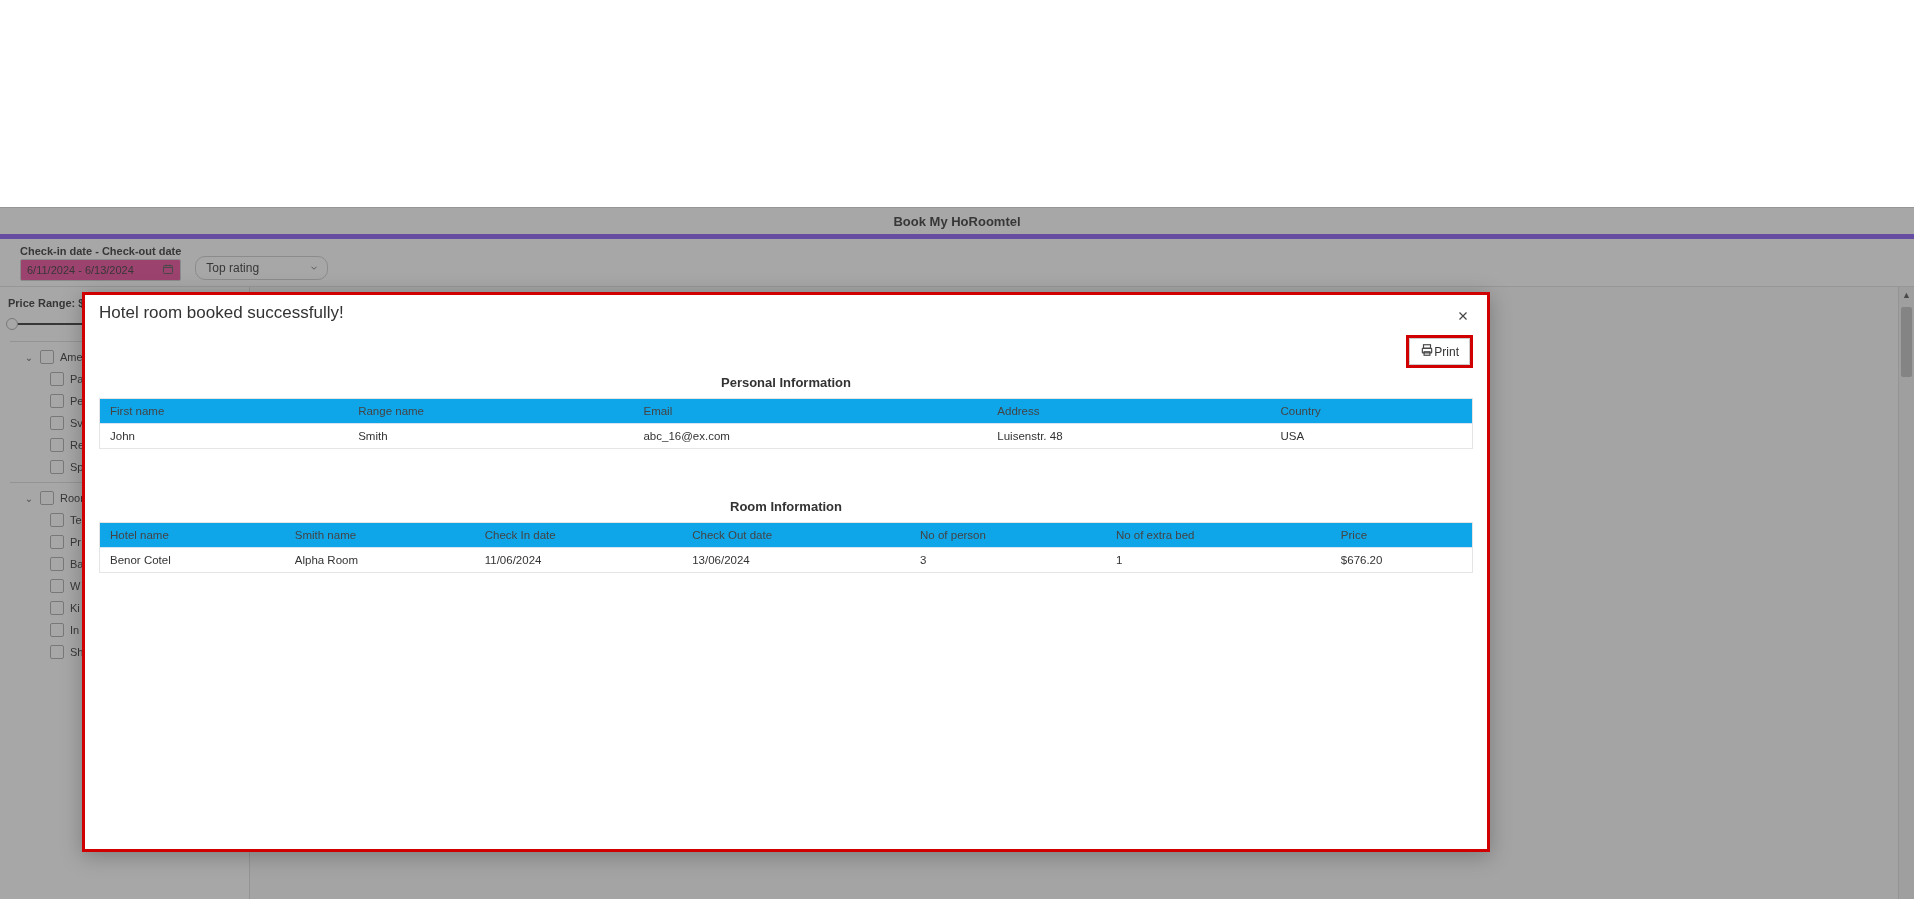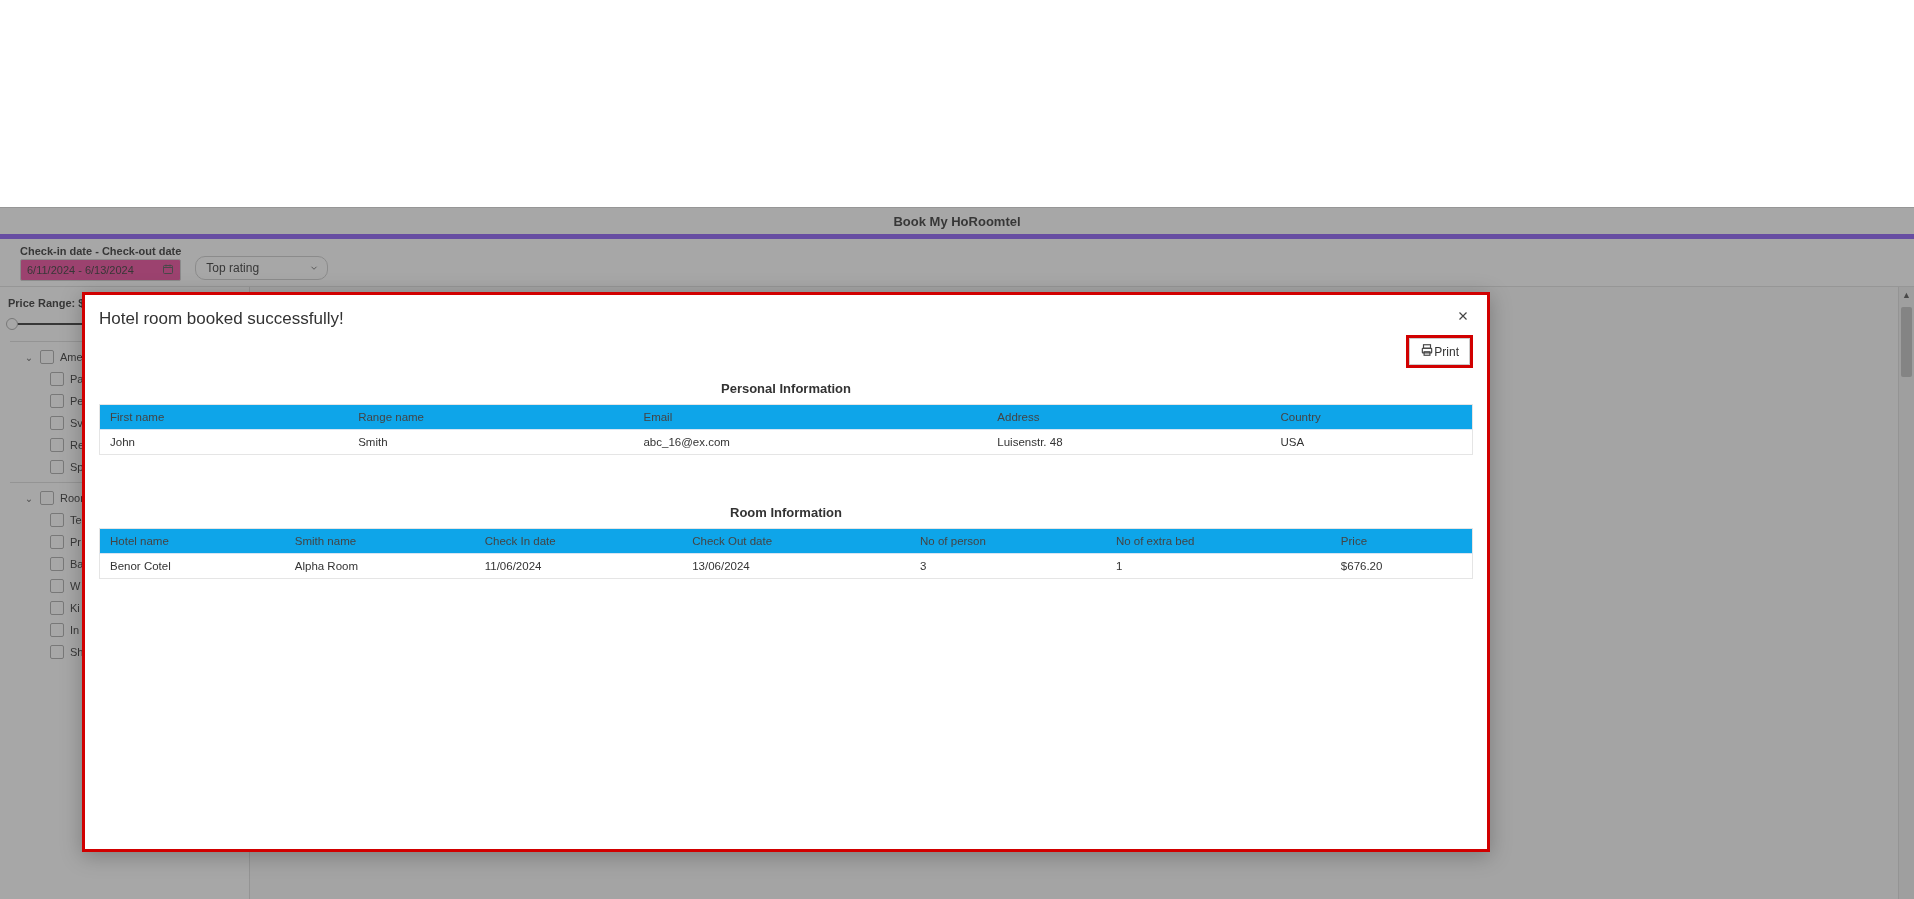--- a/index.html
+++ b/index.html
@@ -198,21 +198,21 @@
     .dialog {
       position: absolute;
       top: 292px;
       left: 82px;
       width: 1408px;
       height: 560px;
       background: #fff;
       z-index: 20;
       box-shadow: 0 4px 20px rgba(0,0,0,0.25);
       border: 3px solid #d10000;
-      padding: 14px 14px 10px 14px;
+      padding: 8px 14px 10px 14px;
     }
     .dialog-title {
       font-size: 17px;
       font-weight: 300;
       color: #333;
     }
     .close-btn {
       position: absolute;
       top: 12px;
       right: 14px;

